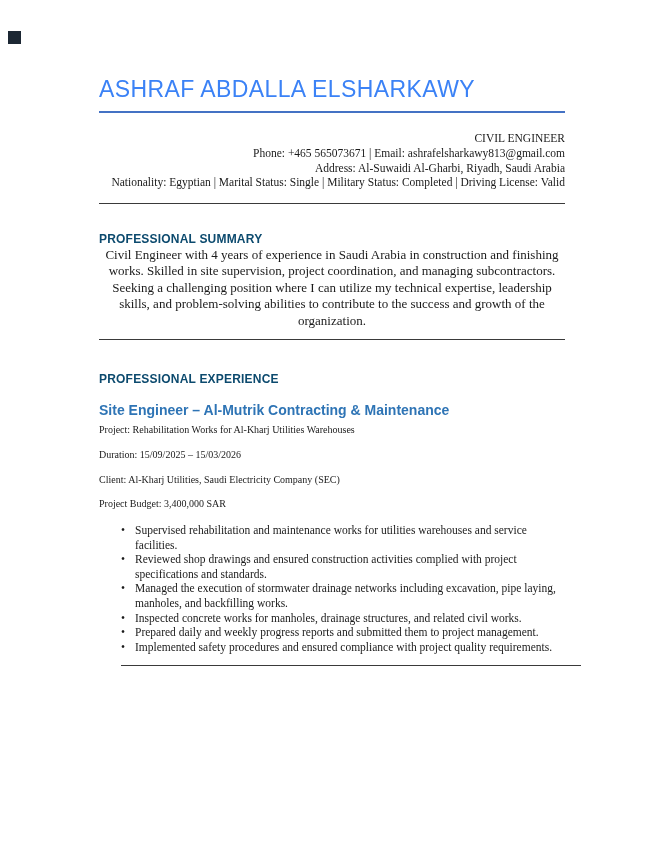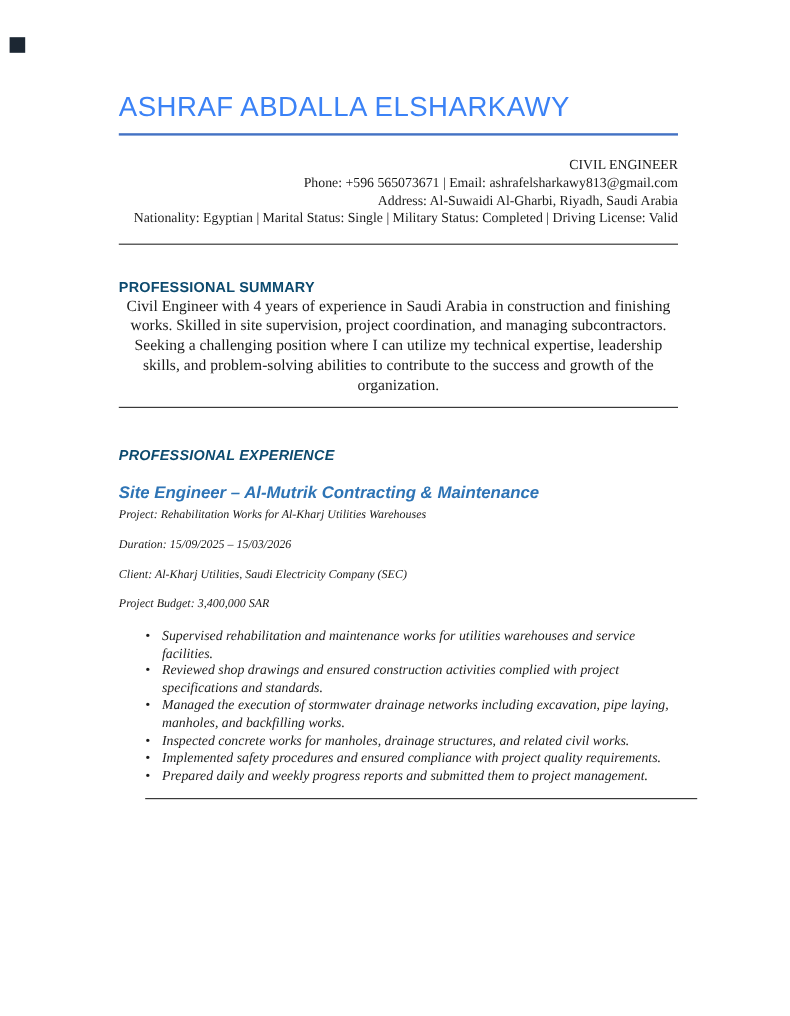--- a/index.html
+++ b/index.html
@@ -54,21 +54,21 @@
     letter-spacing: 0.2px;
   }
   .summary-section { margin-top: 28px; }
   .summary-text {
     margin-top: 1px;
     font-size: 13px;
     line-height: 1.27;
     text-align: center;
   }
   .summary-section hr.section-divider { margin-top: 10px; }
-  .experience-section { margin-top: 32px; font-style: italic; }
+  .experience-section { margin-top: 32px; }
   h3.job-title {
     font-family: "Liberation Sans", sans-serif;
     font-size: 14px;
     font-weight: 700;
     color: #2E74B5;
     margin-top: 16px;
   }
   .exp-line {
     font-size: 10px;
     line-height: 1.27;
@@ -107,21 +107,21 @@
 
   <div class="corner-mark"></div>
 
   <div class="content">
 
     <h1 class="name">ASHRAF ABDALLA ELSHARKAWY</h1>
     <div class="title-rule"></div>
 
     <div class="contact-block">
       <p>CIVIL ENGINEER</p>
-      <p>Phone: +596 565073671 | Email: ashrafelsharkawy813@gmail.com</p>
+      <p>Phone: +465 565073671 | Email: ashrafelsharkawy813@gmail.com</p>
       <p>Address: Al-Suwaidi Al-Gharbi, Riyadh, Saudi Arabia</p>
       <p>Nationality: Egyptian | Marital Status: Single | Military Status: Completed | Driving License: Valid</p>
     </div>
 
     <hr class="section-divider">
 
     <section class="summary-section">
       <h2 class="section-heading">PROFESSIONAL SUMMARY</h2>
       <p class="summary-text">Civil Engineer with 4 years of experience in Saudi Arabia in construction and finishing works. Skilled in site supervision, project coordination, and managing subcontractors. Seeking a challenging position where I can utilize my technical expertise, leadership skills, and problem-solving abilities to contribute to the success and growth of the organization.</p>
       <hr class="section-divider">
@@ -133,21 +133,21 @@
       <p class="exp-line">Project: Rehabilitation Works for Al-Kharj Utilities Warehouses</p>
       <p class="exp-line spaced">Duration: 15/09/2025 – 15/03/2026</p>
       <p class="exp-line spaced">Client: Al-Kharj Utilities, Saudi Electricity Company (SEC)</p>
       <p class="exp-line spaced">Project Budget: 3,400,000 SAR</p>
 
       <ul class="resp-list">
         <li>Supervised rehabilitation and maintenance works for utilities warehouses and service facilities.</li>
         <li>Reviewed shop drawings and ensured construction activities complied with project specifications and standards.</li>
         <li>Managed the execution of stormwater drainage networks including excavation, pipe laying, manholes, and backfilling works.</li>
         <li>Inspected concrete works for manholes, drainage structures, and related civil works.</li>
+        <li>Prepared daily and weekly progress reports and submitted them to project management.</li>
         <li>Implemented safety procedures and ensured compliance with project quality requirements.</li>
-        <li>Prepared daily and weekly progress reports and submitted them to project management.</li>
       </ul>
 
       <div class="bottom-rule"></div>
     </section>
 
   </div>
 </div>
 
 </body></html>

